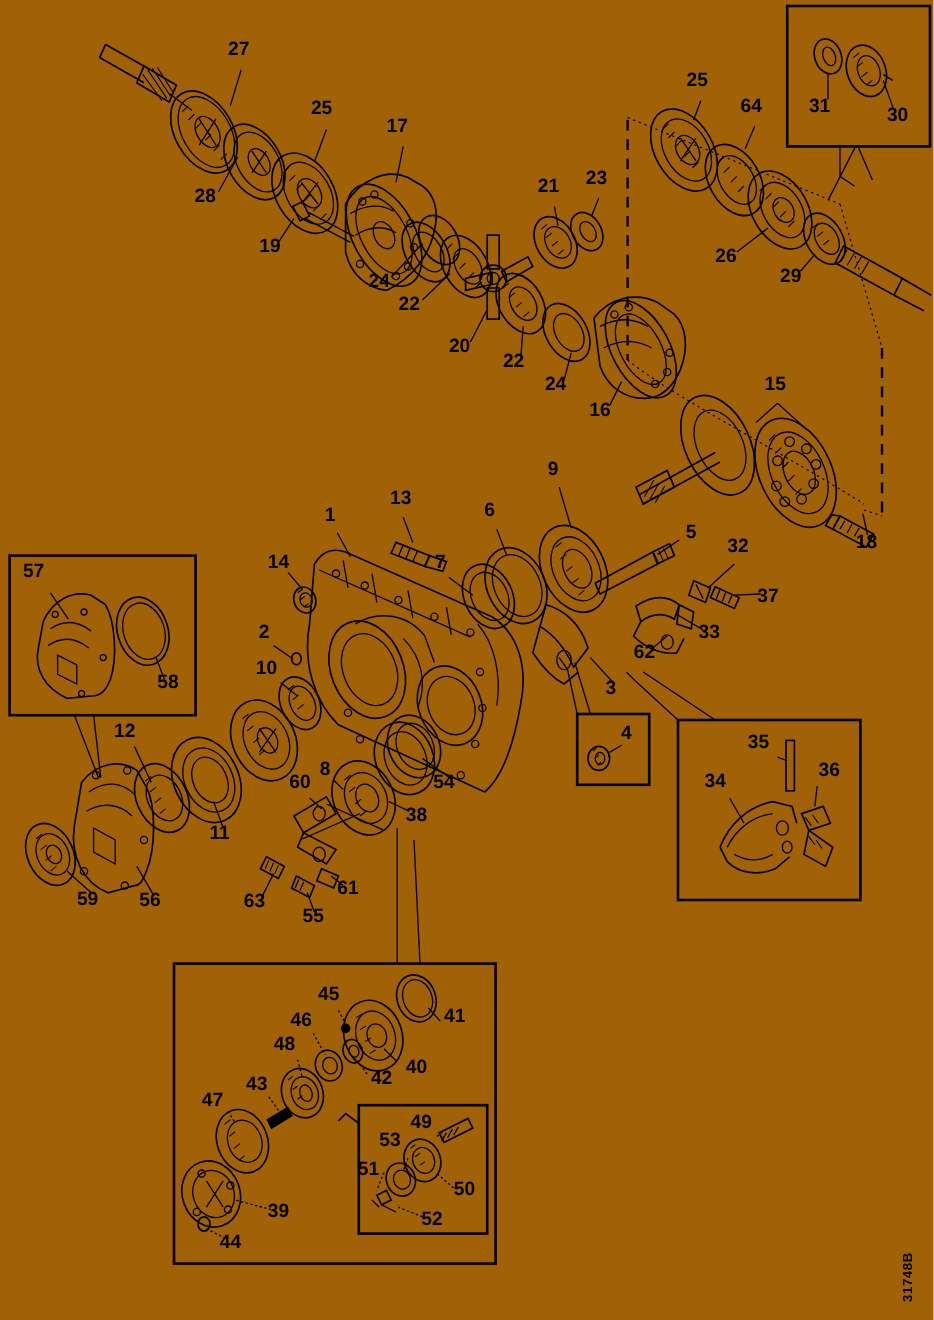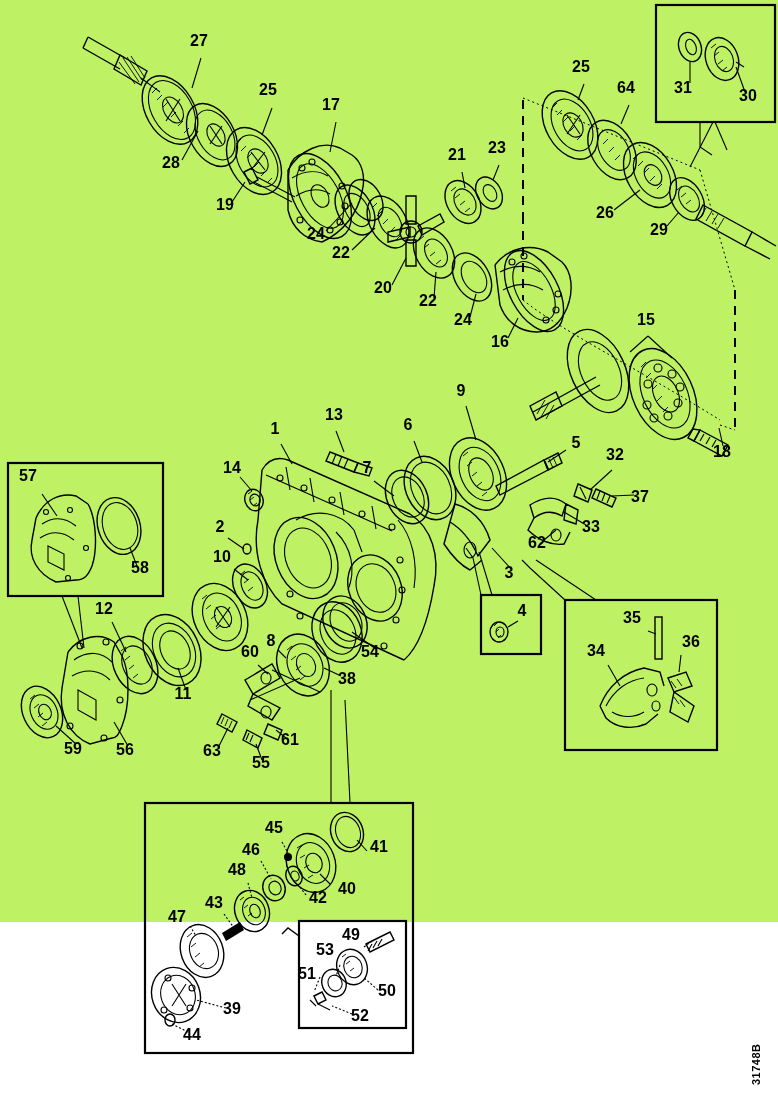--- a/index.html
+++ b/index.html
@@ -1,17 +1,17 @@
 <!DOCTYPE html>
 <html><head>
 <meta charset="utf-8">
 <style>
   html,body{margin:0;padding:0;background:#ffffff;}
   body{width:778px;height:1100px;overflow:hidden;font-family:"Liberation Sans",sans-serif;}
-  #sheet{position:relative;width:778px;height:922px;background:#bef264;}
+  #sheet{position:relative;width:778px;height:1100px;background:#a16207;}
   #sheet svg{position:absolute;left:0;top:0;}
   .cal{font-family:"Liberation Sans",sans-serif;font-size:16px;font-weight:700;fill:#000;}
   .idtxt{font-family:"Liberation Sans",sans-serif;font-size:11px;font-weight:700;fill:#000;letter-spacing:.5px;}
   .box{stroke:#000;stroke-width:2.2;fill:none;}
   .lead{stroke:#000;stroke-width:1.1;fill:none;}
   .dash{stroke:#000;stroke-width:2;fill:none;stroke-dasharray:9 7;}
   .dot{stroke:#000;stroke-width:1;fill:none;stroke-dasharray:2 3;}
   .pt{fill:none;stroke:#000;stroke-width:1.4;}
   .pt2{fill:none;stroke:#000;stroke-width:1.1;}
   .solid{fill:#000;}

